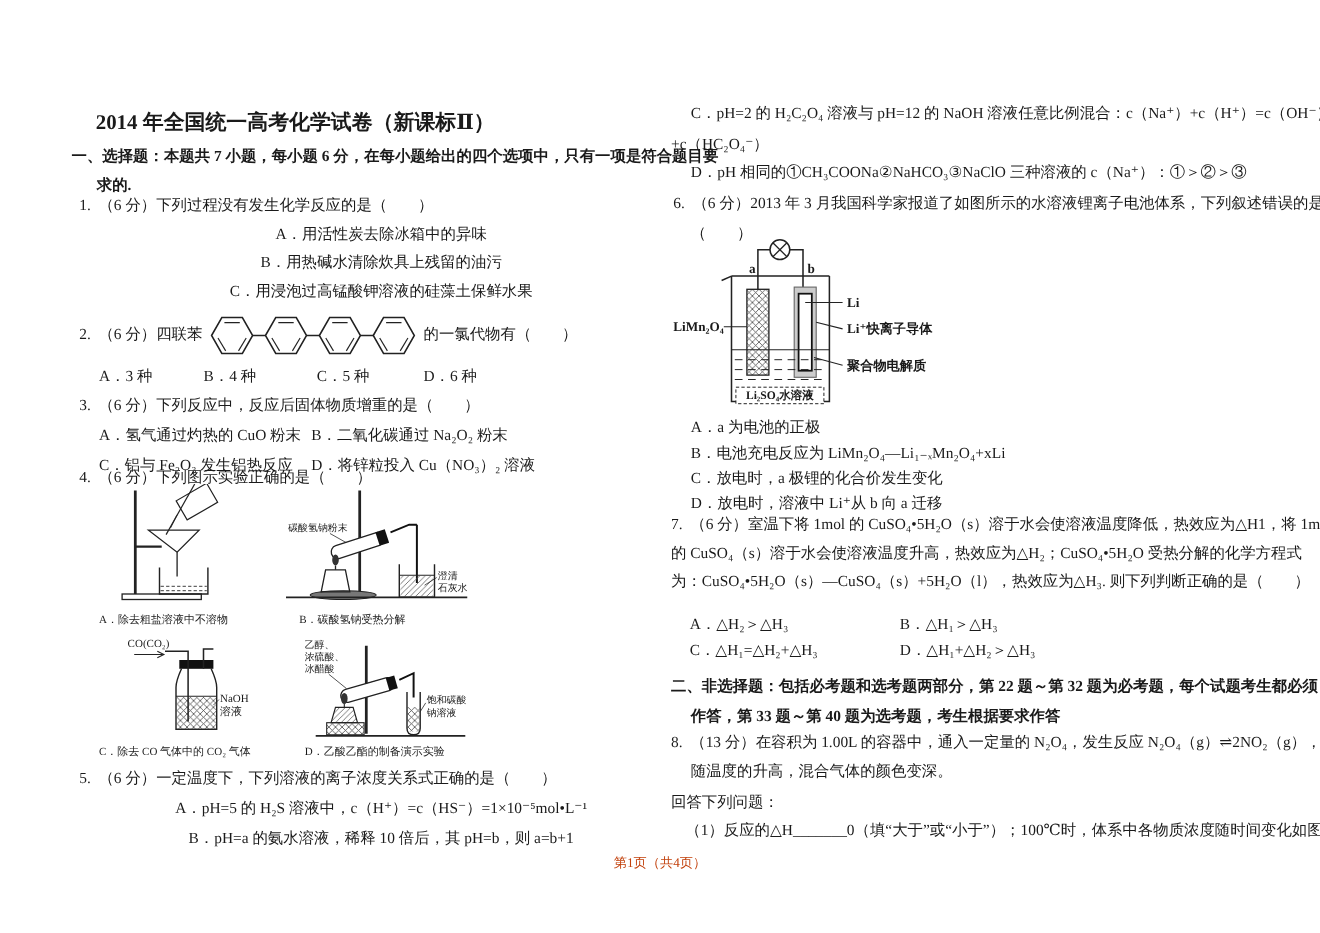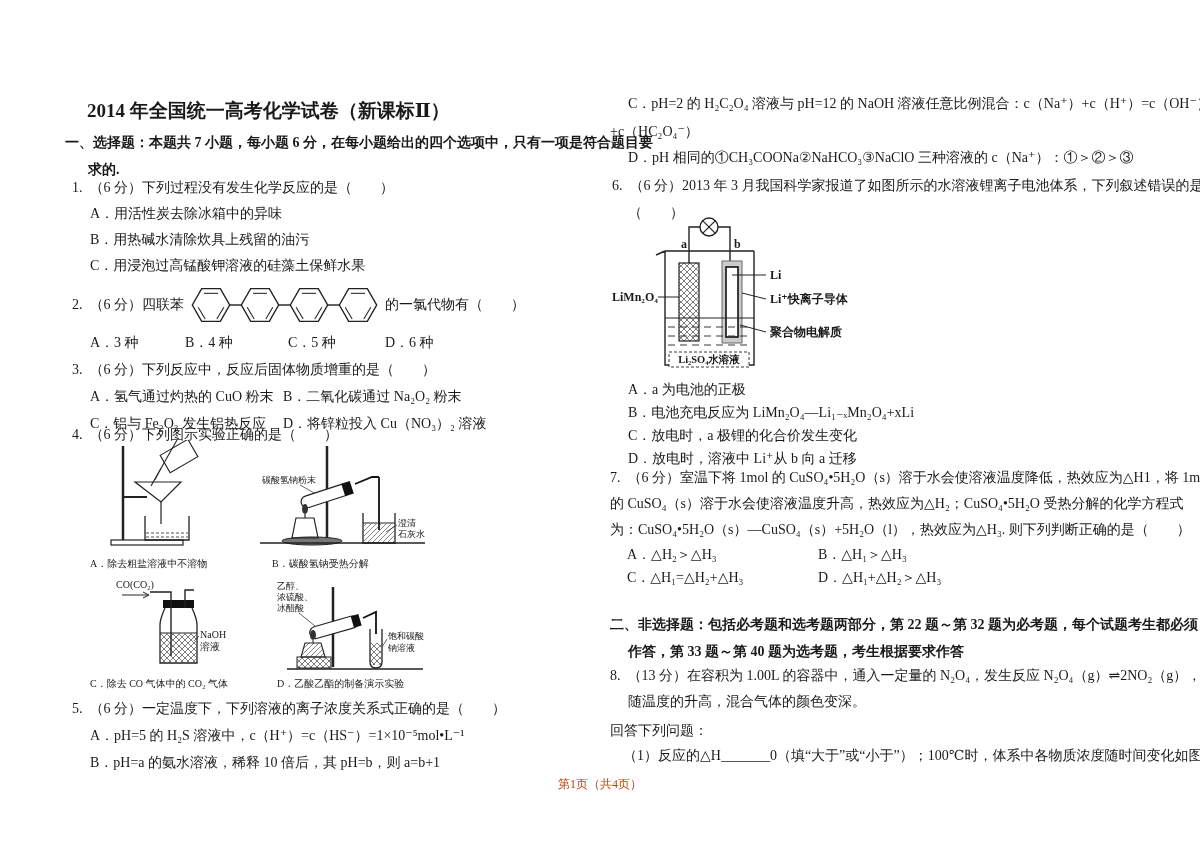--- a/index.html
+++ b/index.html
@@ -8,21 +8,21 @@
   .col{position:absolute;top:85px;}
   .left{left:65px;width:538px;}
   .right{left:610px;width:562px;}
   .blk{position:absolute;left:0;width:100%;}
   p{margin:0;white-space:nowrap;line-height:26px;font-size:14px;}
   .title{position:absolute;top:0;left:0;width:100%;font-size:19px;
          font-weight:700;padding-left:22px;box-sizing:border-box;}
   .b{font-weight:700;line-height:27px;}
   .ind23{padding-left:23px;}
   .stem{padding-left:7px;}
-  .o{padding-left:25px;}
+  .o{padding-left:25px;text-align:center;}
   .lh27{line-height:27px;}
   .grid4{display:grid;grid-template-columns:95px 103px 97px auto;padding-left:25px;}
   .grid2{display:grid;grid-template-columns:193px auto;padding-left:25px;}
   .grid2 p,.grid4 p{padding-left:0;line-height:27px;}
   .row{display:flex;align-items:center;text-align:center;}
   .cap{position:absolute;font-size:10px;}
   .stem-r{padding-left:2px;}
   .ind18{padding-left:18px;}
   .o-r{padding-left:18px;line-height:23px;}
   .grid2r{display:grid;grid-template-columns:191px auto;padding-left:17px;}
@@ -272,21 +272,21 @@
       <p class="o-r">B．电池充电反应为 LiMn₂O₄—Li₁₋ₓMn₂O₄+xLi</p>
       <p class="o-r">C．放电时，a 极锂的化合价发生变化</p>
       <p class="o-r">D．放电时，溶液中 Li⁺从 b 向 a 迁移</p>
     </div>
 
     <div class="blk" style="top:380px">
       <p>7. （6 分）室温下将 1mol 的 CuSO₄•5H₂O（s）溶于水会使溶液温度降低，热效应为△H1，将 1mol</p>
       <p>的 CuSO₄（s）溶于水会使溶液温度升高，热效应为△H₂；CuSO₄•5H₂O 受热分解的化学方程式</p>
       <p>为：CuSO₄•5H₂O（s）—CuSO₄（s）+5H₂O（l），热效应为△H₃. 则下列判断正确的是（　　）</p>
     </div>
-    <div class="blk grid2r" style="top:458px">
+    <div class="blk grid2r" style="top:472px">
       <p>A．△H₂＞△H₃</p>
       <p>B．△H₁＞△H₃</p>
       <p>C．△H₁=△H₂+△H₃</p>
       <p>D．△H₁+△H₂＞△H₃</p>
     </div>
 
     <div class="blk" style="top:526px">
       <p class="b">二、非选择题：包括必考题和选考题两部分，第 22 题～第 32 题为必考题，每个试题考生都必须</p>
       <p class="b ind18">作答，第 33 题～第 40 题为选考题，考生根据要求作答</p>
     </div>

